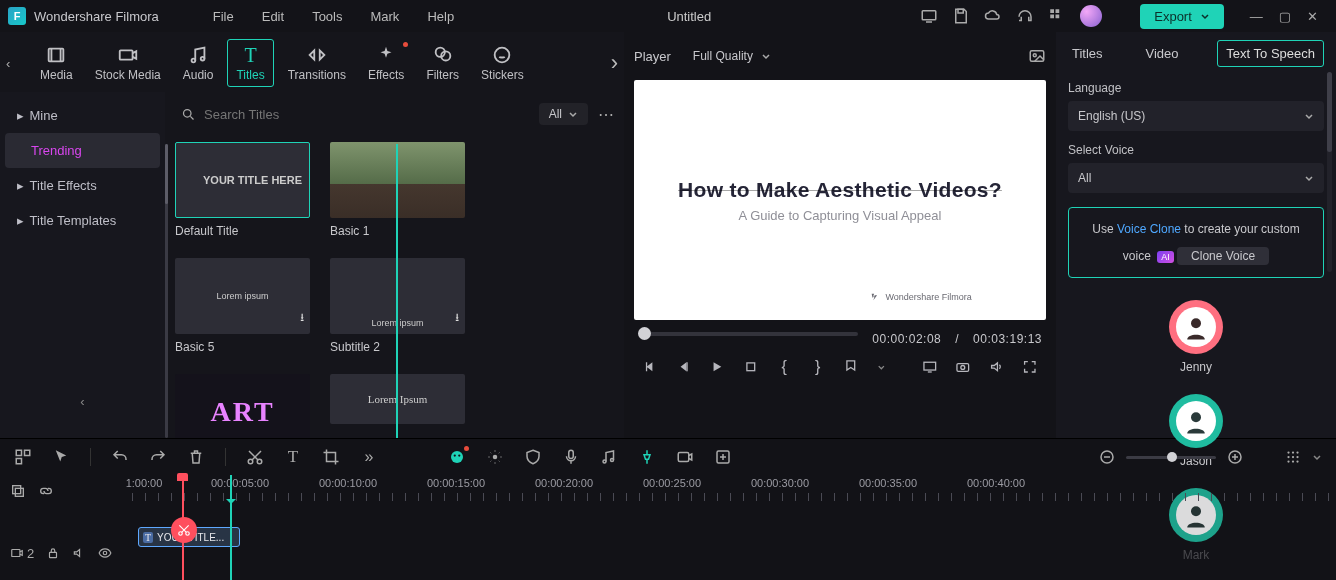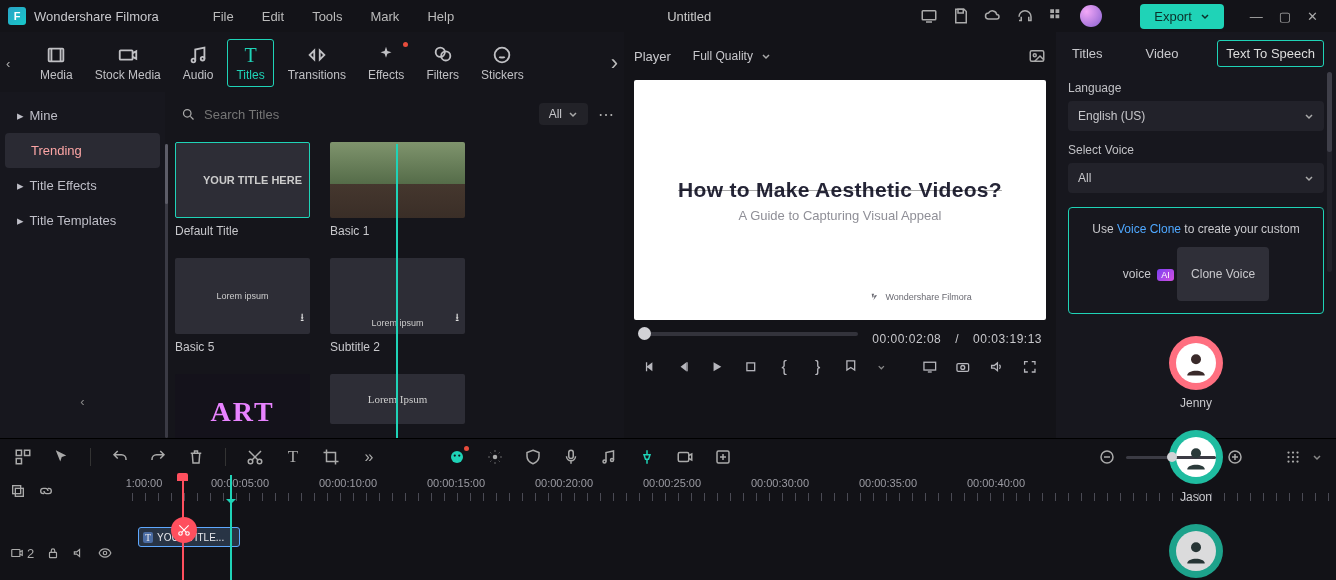--- a/index.html
+++ b/index.html
@@ -113,21 +113,21 @@
 .sb-item {
   display: flex;
   align-items: center;
   gap: 6px;
   padding: 10px 12px;
   border-radius: 4px;
   font-size: 13px;
   color: #bfbfc8;
   cursor: pointer;
 }
-.sb-item.active { background: #2a2a33; color: #fca5a5; }
+.sb-item.active { background: #2a2a33; color: #d946ef; }
 .sb-collapse { text-align: center; padding: 6px; margin-top: 150px; color: #888; }
 
 .gallery {
   flex: 1;
   padding: 8px 10px;
   overflow: hidden;
   position: relative;
 }
 .search-row {
   display: flex;
@@ -330,21 +330,21 @@
   line-height: 1.55;
 }
 .clone-box .link { color: #4fa8ff; }
 .ai-badge {
   background: linear-gradient(135deg,#7b3ff2,#d24fe0);
   color:#fff; font-size:9px; padding:1px 4px; border-radius:3px;
   margin-left:3px;
 }
 .clone-btn {
   margin-top: 8px;
-  padding: 18px 14px;
+  padding: 0 14px;
   background: #2f2f38;
   border-radius: 4px;
   display: inline-block;
   font-size: 12px;
   cursor: pointer;
 }
 .voices {
   margin-top: 22px;
   display: grid;
   grid-template-columns: 1fr;

